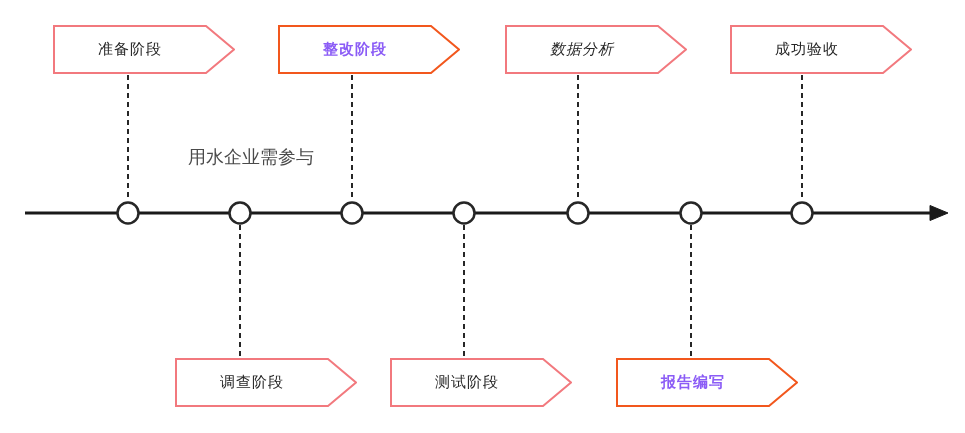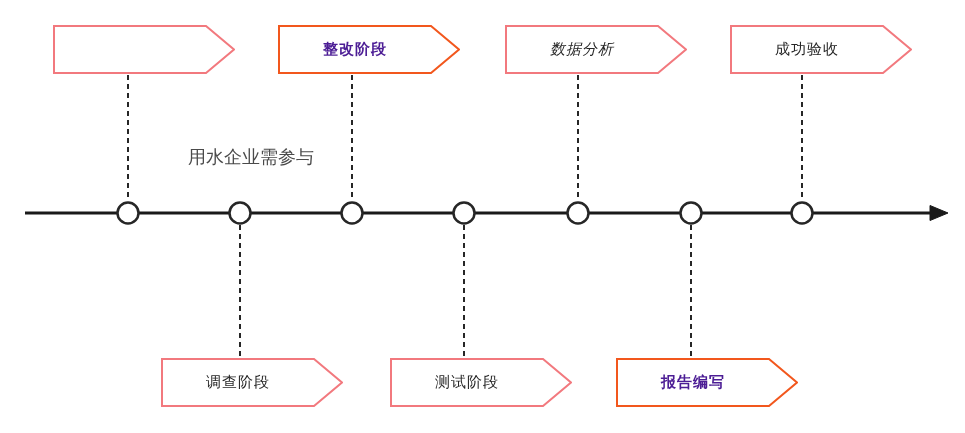--- a/index.html
+++ b/index.html
@@ -68,29 +68,29 @@
     display: flex;
     align-items: center;
     justify-content: center;
     font-size: 15px;
     color: var(--label-text, #262626);
     letter-spacing: 1px;
     white-space: nowrap;
   }
   .pennant.orange .pennant-label {
     font-weight: bold;
-    color: #4c1d95;
+    color: #8b5cf6;
   }
   .top-row { top: 25px; }
   .bottom-row { top: 358px; }
   .p1 { left: 53px; }
   .p2 { left: 278px; }
   .p3 { left: 505px; font-style: italic; }
   .p4 { left: 730px; }
-  .p5 { left: 161px; }
+  .p5 { left: 175px; }
   .p6 { left: 390px; padding-left: 24px; }
   .p7 { left: 616px; font-family: Liberation Mono, monospace; }
   .note {
     position: absolute;
     left: 188px;
     top: 145px;
     font-size: 18px;
     color: var(--note-text, #4a4a4a);
     white-space: nowrap;
   }
@@ -120,20 +120,21 @@
     <circle class="node" cx="464" cy="213" r="10.5"></circle>
     <circle class="node" cx="578" cy="213" r="10.5"></circle>
     <circle class="node" cx="691" cy="213" r="10.5"></circle>
     <circle class="node" cx="802" cy="213" r="10.5"></circle>
   </svg>
 
   <div class="pennant top-row p1 pink">
     <svg class="shape" width="182" height="49">
       <polygon points="1,1 153,1 181,24.5 153,48 1,48"></polygon>
     </svg>
+    <span class="pennant-label">准备阶段</span>
   </div>
 
   <div class="pennant top-row p2 orange">
     <svg class="shape" width="182" height="49">
       <polygon points="1,1 153,1 181,24.5 153,48 1,48"></polygon>
     </svg>
     <span class="pennant-label">整改阶段</span>
   </div>
 
   <div class="pennant top-row p3 pink">

